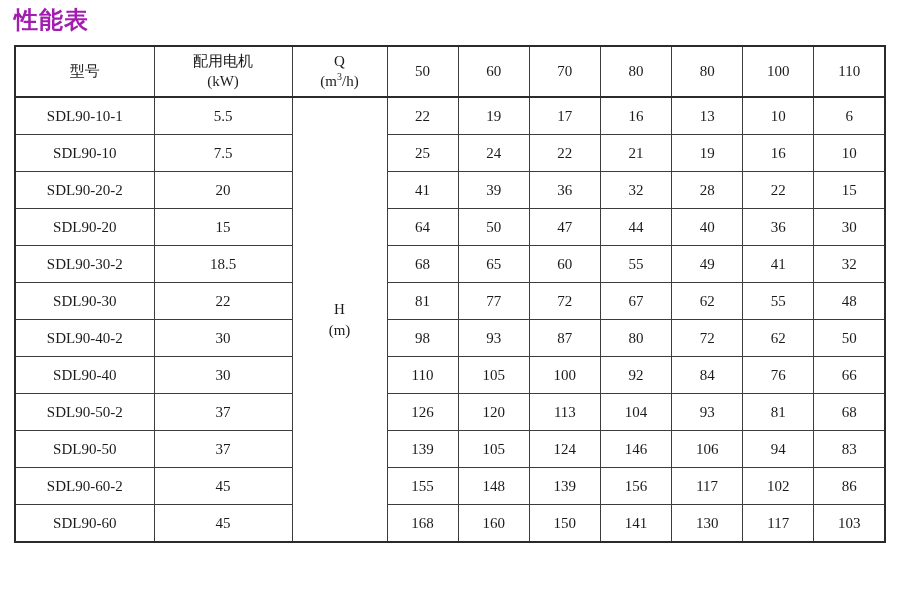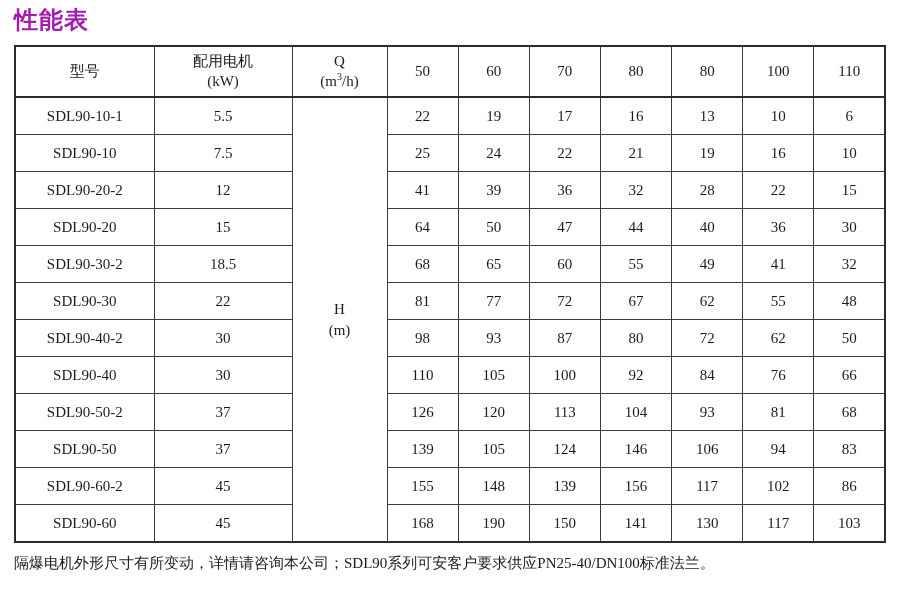--- a/index.html
+++ b/index.html
@@ -131,21 +131,21 @@
           <td>25</td>
           <td>24</td>
           <td>22</td>
           <td>21</td>
           <td>19</td>
           <td>16</td>
           <td>10</td>
         </tr>
         <tr>
           <td>SDL90-20-2</td>
-          <td>12</td>
+          <td>20</td>
           <td>41</td>
           <td>39</td>
           <td>36</td>
           <td>32</td>
           <td>28</td>
           <td>22</td>
           <td>15</td>
         </tr>
         <tr>
           <td>SDL90-20</td>
@@ -232,25 +232,24 @@
           <td>139</td>
           <td>156</td>
           <td>117</td>
           <td>102</td>
           <td>86</td>
         </tr>
         <tr>
           <td>SDL90-60</td>
           <td>45</td>
           <td>168</td>
-          <td>190</td>
+          <td>160</td>
           <td>150</td>
           <td>141</td>
           <td>130</td>
           <td>117</td>
           <td>103</td>
         </tr>
       </tbody>
   </table>
 
-  <p class="footnote">隔爆电机外形尺寸有所变动，详情请咨询本公司；SDL90系列可安客户要求供应PN25-40/DN100标准法兰。</p>
 
 </div>
 
 </body></html>

